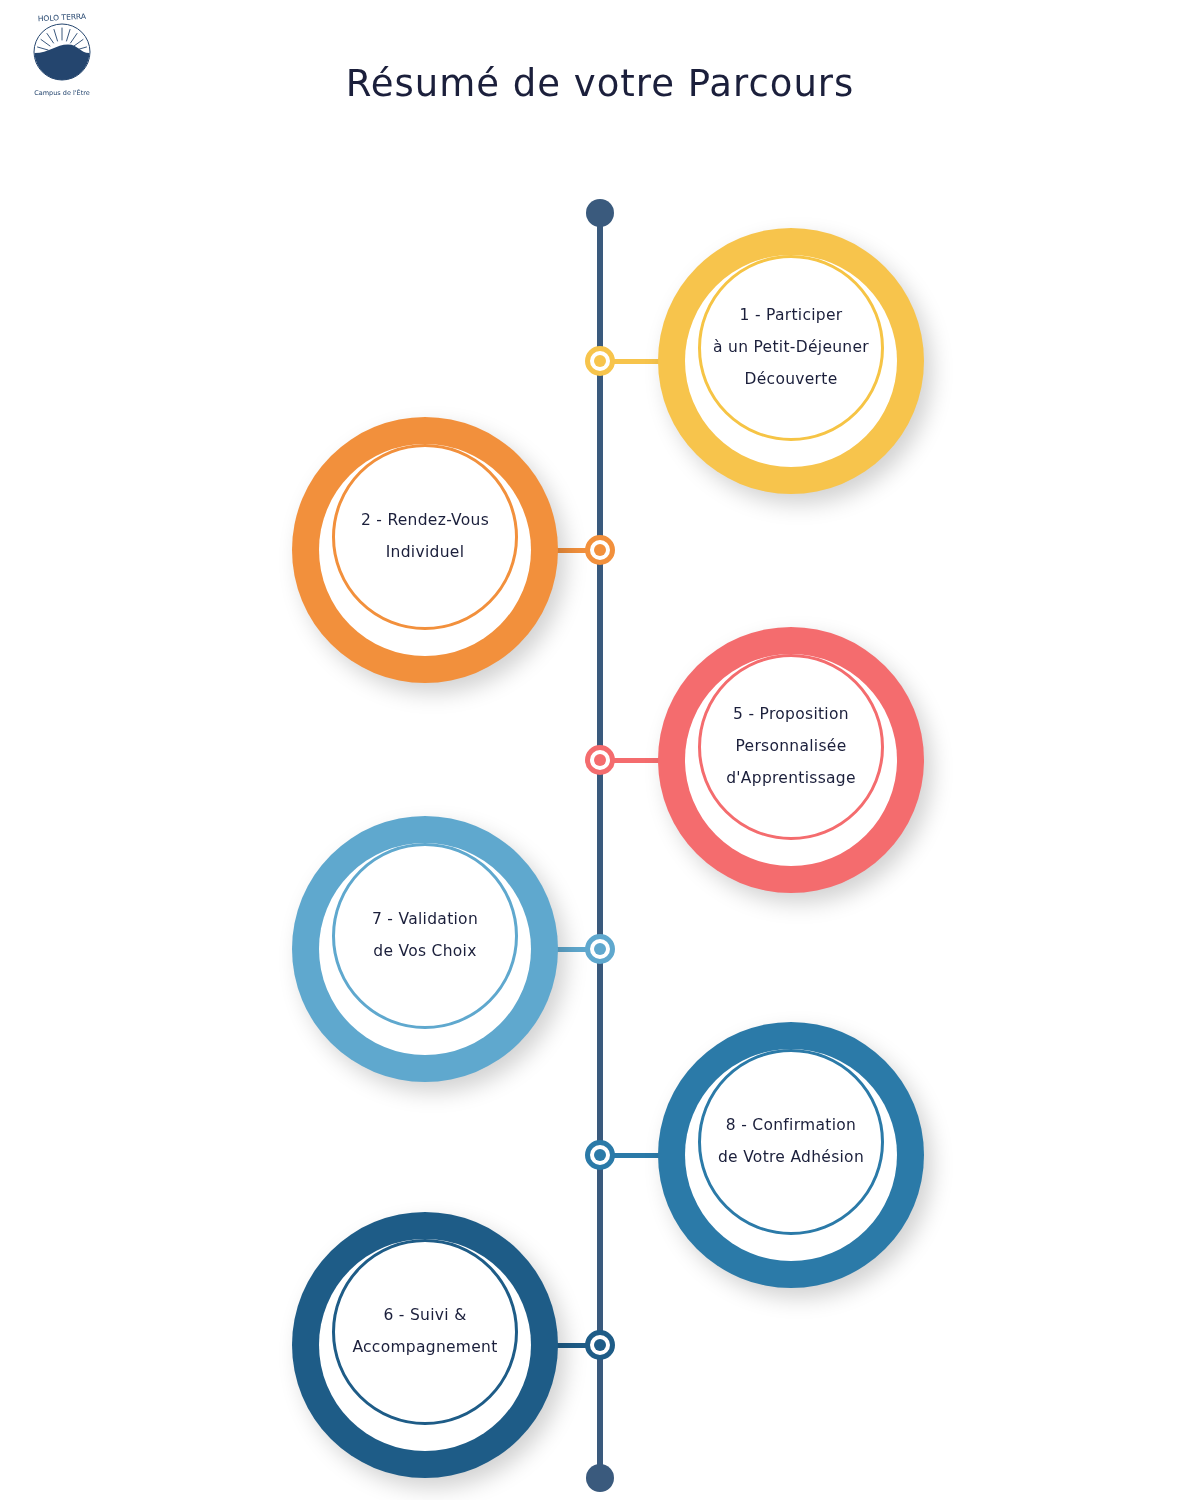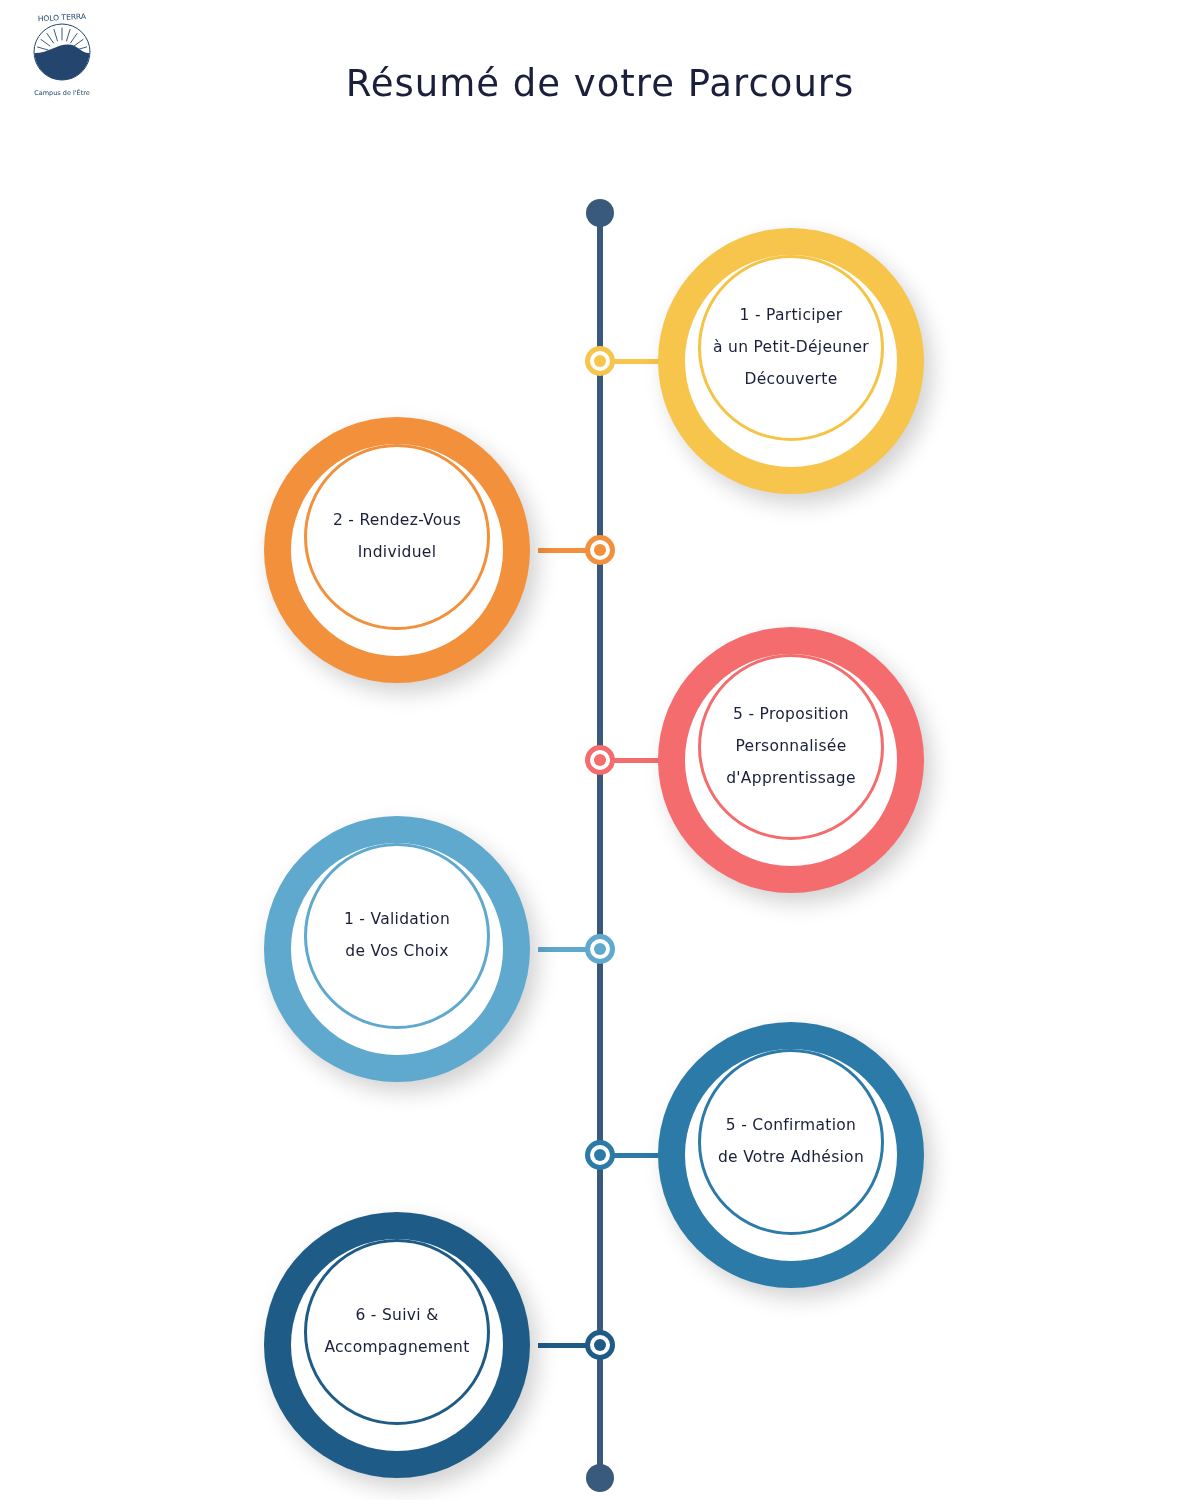--- a/index.html
+++ b/index.html
@@ -132,21 +132,21 @@
     font-size: 15.5px;
     line-height: 2.05;
     color: #1b1f3b;
     text-align: center;
     white-space: pre-line;
     letter-spacing: 0.3px;
   }
 
   
   .bubble.right { left: 658px; }
-  .bubble.left  { left: 264px; }
+  .bubble.left  { left: 292px; }
   .connector.right { left: 600px; width: 62px; }
   .connector.left  { left: 538px; width: 64px; }
 </style>
 </head>
 <body>
 
 <div class="logo">
   <svg width="92" height="92" viewBox="0 0 92 92" aria-hidden="true">
     <g>
       <circle cx="46" cy="44" r="28" fill="#ffffff" stroke="#24456e" stroke-width="1"></circle>
@@ -218,35 +218,35 @@
       </div>
       <div class="node" style="border: 5px solid rgb(244, 108, 110);">
         <div class="node-core" style="background: rgb(244, 108, 110);"></div>
       </div>
     </div>
     <div class="step" style="top: 949px;">
       <div class="connector left" style="background: rgb(95, 168, 206);"></div>
       <div class="bubble left" style="background: rgb(95, 168, 206); box-shadow: rgba(0, 0, 0, 0.18) 8px 10px 22px;">
         <div class="bubble-white">
           <div class="bubble-inner" style="border: 3px solid rgb(95, 168, 206);">
-            <div class="bubble-text">1 - Validation
+            <div class="bubble-text">7 - Validation
 de Vos Choix</div>
           </div>
         </div>
       </div>
       <div class="node" style="border: 5px solid rgb(95, 168, 206);">
         <div class="node-core" style="background: rgb(95, 168, 206);"></div>
       </div>
     </div>
     <div class="step" style="top: 1155px;">
       <div class="connector right" style="background: rgb(43, 122, 168);"></div>
       <div class="bubble right" style="background: rgb(43, 122, 168); box-shadow: rgba(0, 0, 0, 0.18) 8px 10px 22px;">
         <div class="bubble-white">
           <div class="bubble-inner" style="border: 3px solid rgb(43, 122, 168);">
-            <div class="bubble-text">5 - Confirmation
+            <div class="bubble-text">8 - Confirmation
 de Votre Adhésion</div>
           </div>
         </div>
       </div>
       <div class="node" style="border: 5px solid rgb(43, 122, 168);">
         <div class="node-core" style="background: rgb(43, 122, 168);"></div>
       </div>
     </div>
     <div class="step" style="top: 1345px;">
       <div class="connector left" style="background: rgb(30, 92, 135);"></div>

